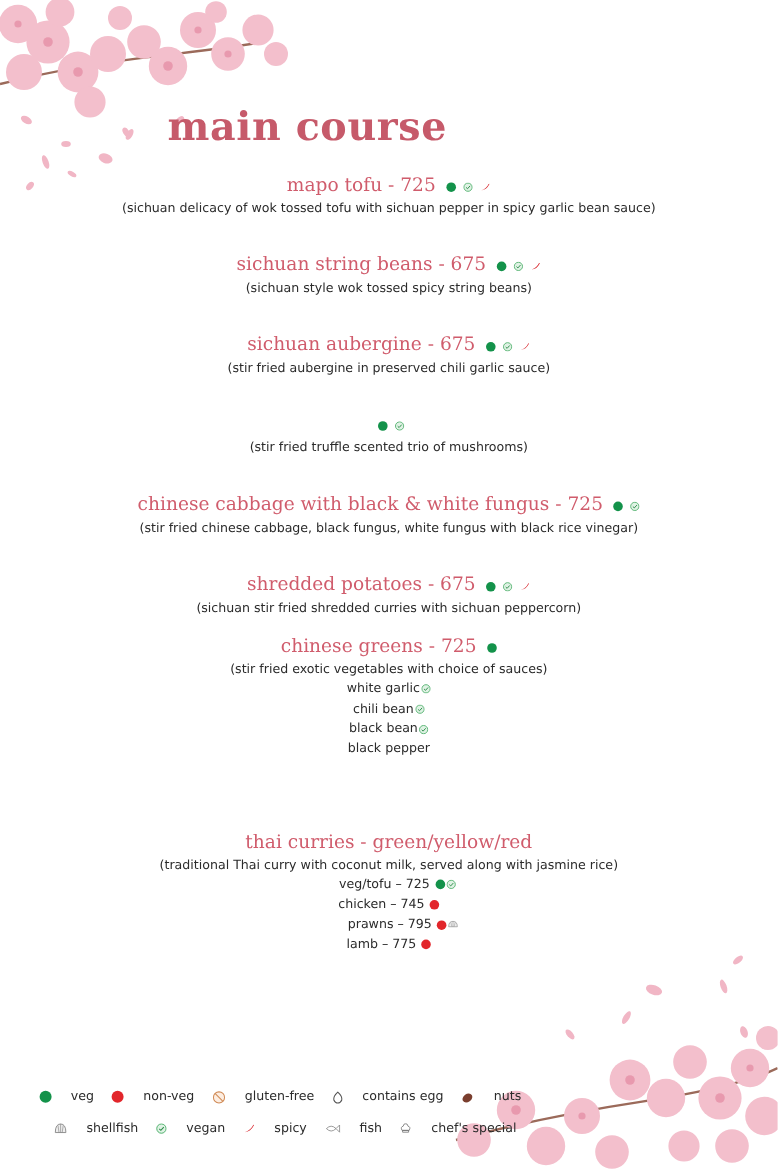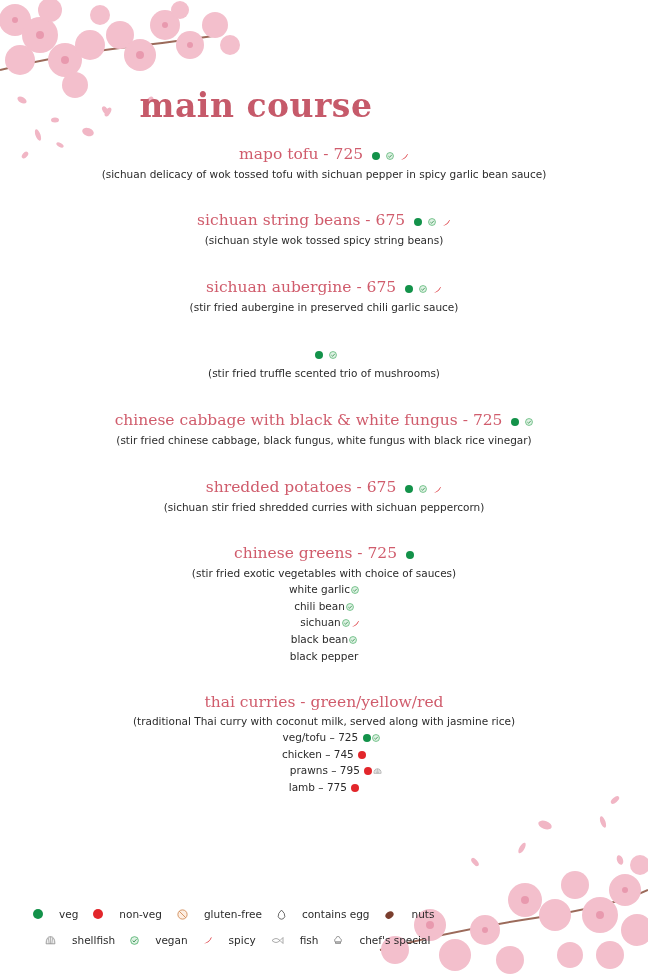--- a/index.html
+++ b/index.html
@@ -227,42 +227,36 @@
           <path d="M3 5.2 L4.5 6.6 L7.2 3.6" stroke="#2e8b4a" stroke-width="1" fill="none"></path>
         </svg>
       <svg class="ic spicy" viewBox="0 0 10 10">
           <path d="M1 8.5 Q6 8 8.5 3 Q9 2 8 2.5 Q6 7 1 8.5 Z" fill="#d8232a"></path>
         </svg>
     </span>
   </div>
   <div class="item-desc">(sichuan stir fried shredded curries with sichuan peppercorn)</div>
 </div>
 
-<div class="item" style="top:543px">
+<div class="item" style="top:528px">
   <div class="item-name">
     <span>chinese greens - 725</span>
     <span class="icons">
       <span class="ic dot-veg"></span>
     </span>
   </div>
   <div class="item-desc">(stir fried exotic vegetables with choice of sauces)</div>
   <div class="sub"><span>white garlic</span><svg class="ic vegan" viewBox="0 0 10 10">
         <circle cx="5" cy="5" r="4.3" fill="#dff2e4" stroke="#4caf6a" stroke-width="0.9"></circle>
         <path d="M3 5.2 L4.5 6.6 L7.2 3.6" stroke="#2e8b4a" stroke-width="1" fill="none"></path>
       </svg></div>
   <div class="sub"><span>chili bean</span><svg class="ic vegan" viewBox="0 0 10 10">
         <circle cx="5" cy="5" r="4.3" fill="#dff2e4" stroke="#4caf6a" stroke-width="0.9"></circle>
         <path d="M3 5.2 L4.5 6.6 L7.2 3.6" stroke="#2e8b4a" stroke-width="1" fill="none"></path>
       </svg></div>
-  <div class="sub" style="padding-left:12px"><span>sichuan</span><svg class="ic vegan" viewBox="0 0 10 10">
-        <circle cx="5" cy="5" r="4.3" fill="#dff2e4" stroke="#4caf6a" stroke-width="0.9"></circle>
-        <path d="M3 5.2 L4.5 6.6 L7.2 3.6" stroke="#2e8b4a" stroke-width="1" fill="none"></path>
-      </svg><svg class="ic spicy" viewBox="0 0 10 10">
-        <path d="M1 8.5 Q6 8 8.5 3 Q9 2 8 2.5 Q6 7 1 8.5 Z" fill="#d8232a"></path>
-      </svg></div>
   <div class="sub"><span>black bean</span><svg class="ic vegan" viewBox="0 0 10 10">
         <circle cx="5" cy="5" r="4.3" fill="#dff2e4" stroke="#4caf6a" stroke-width="0.9"></circle>
         <path d="M3 5.2 L4.5 6.6 L7.2 3.6" stroke="#2e8b4a" stroke-width="1" fill="none"></path>
       </svg></div>
   <div class="sub"><span>black pepper</span></div>
 </div>
 
 <div class="item" style="top:692px">
   <div class="item-name">
     <span>thai curries - green/yellow/red</span>

